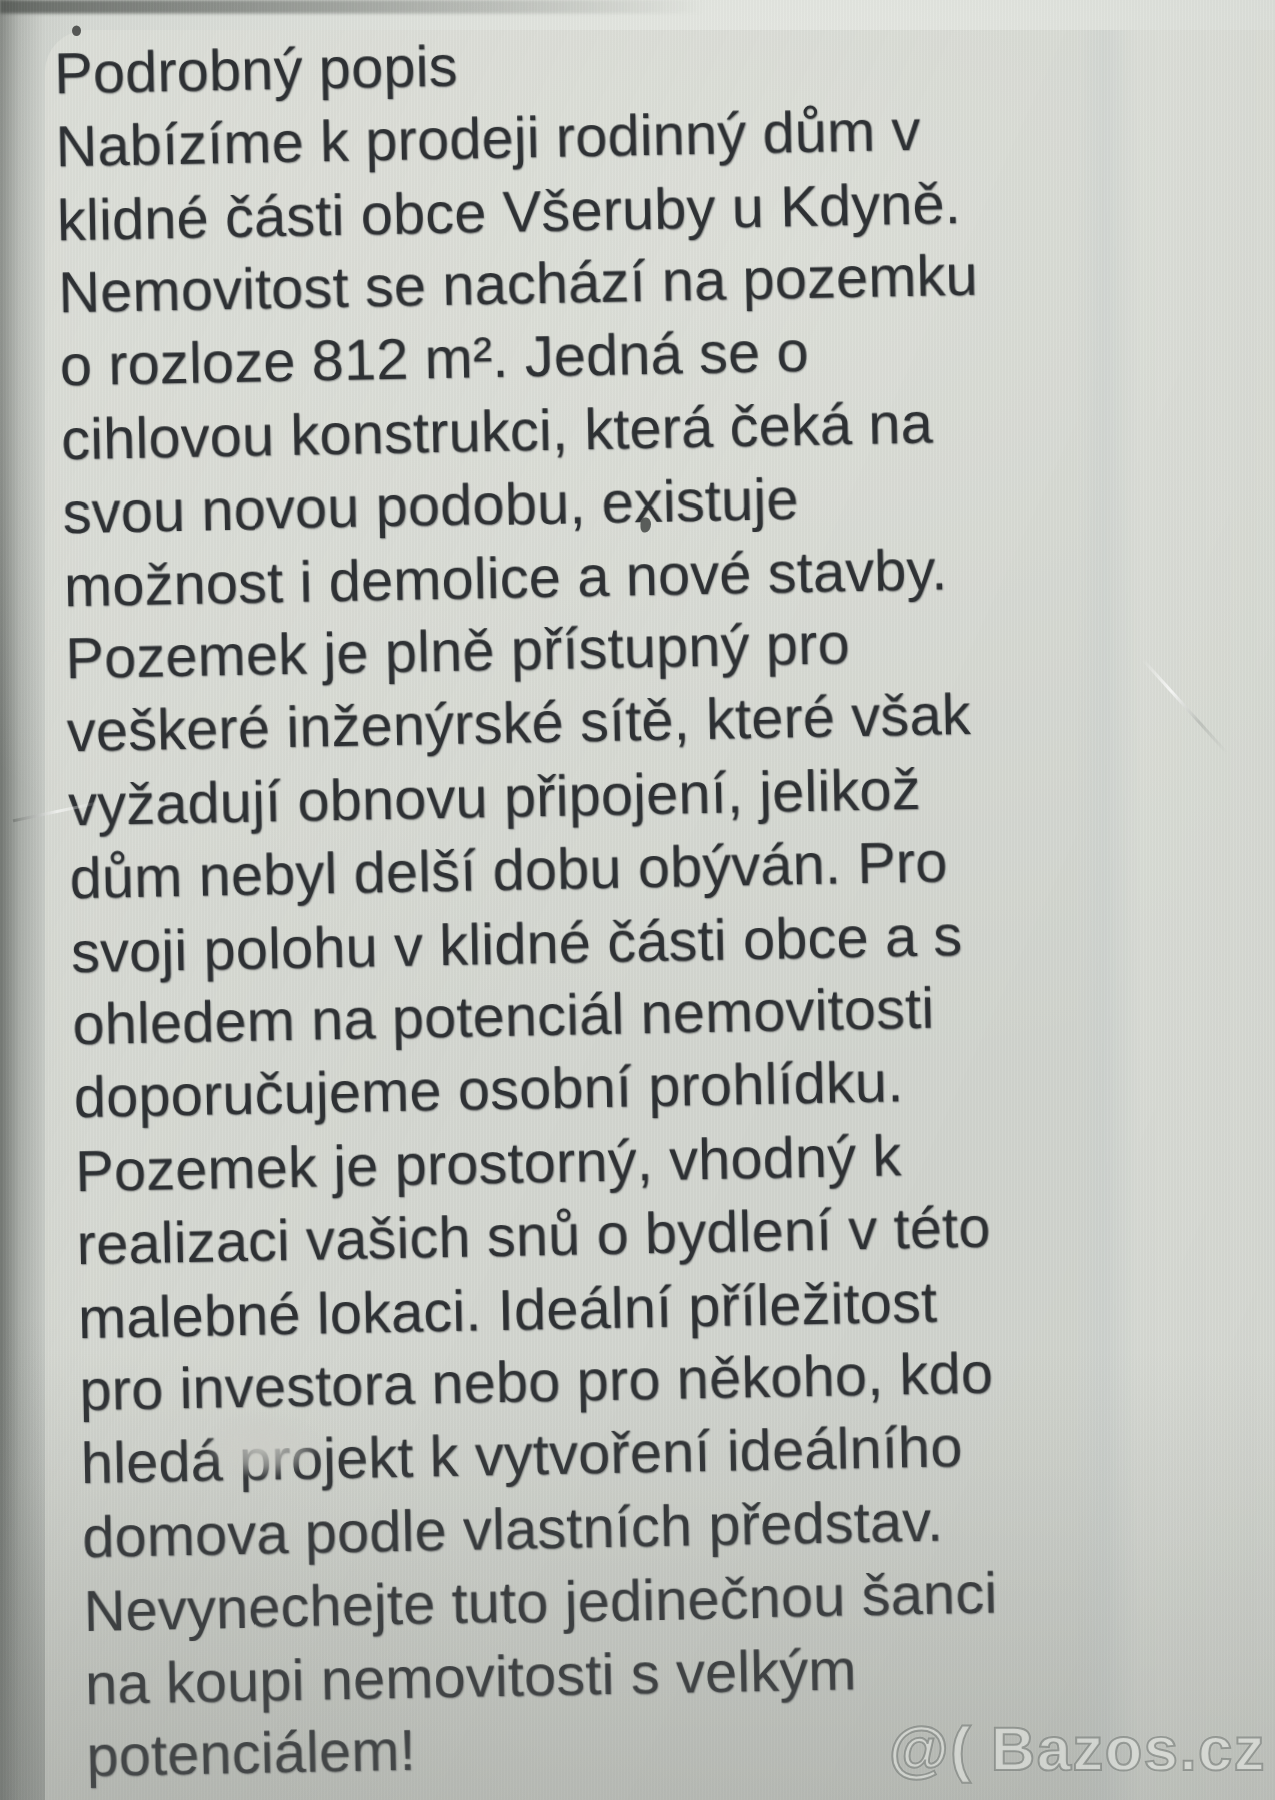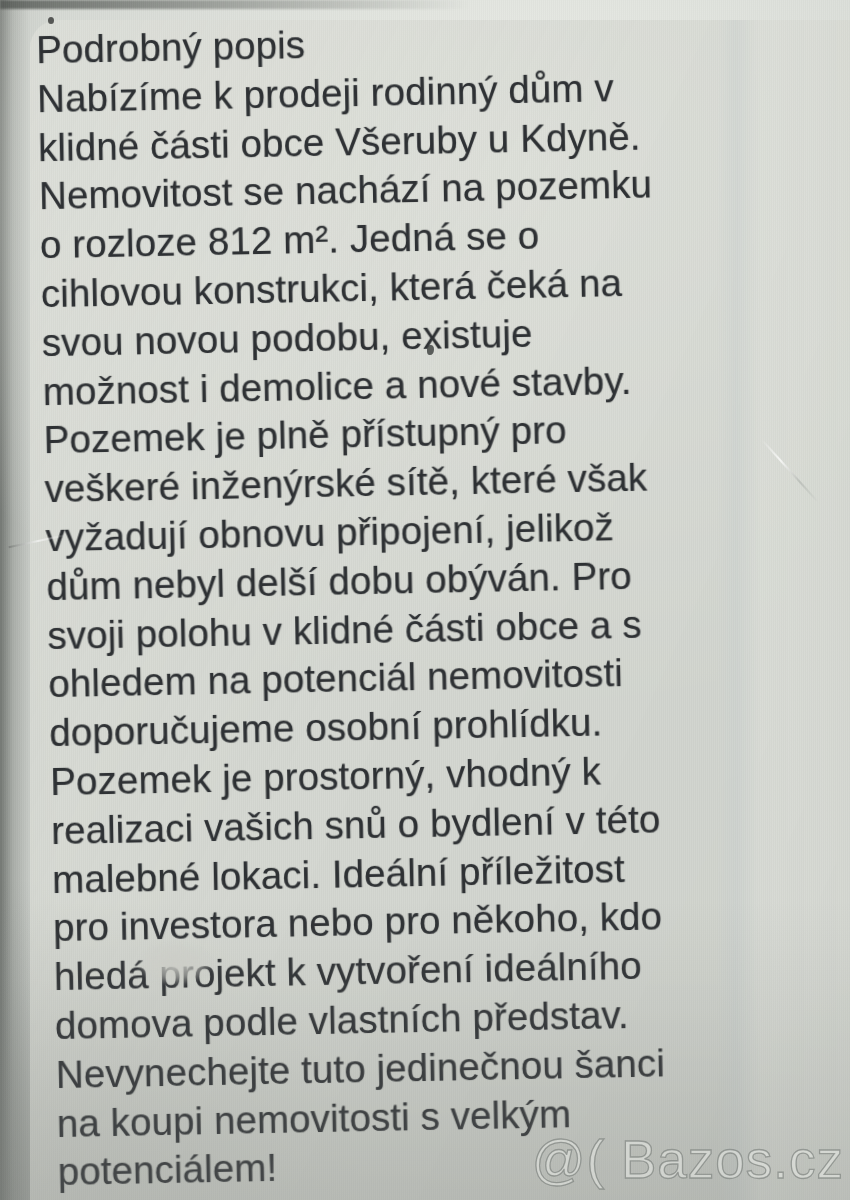--- a/index.html
+++ b/index.html
@@ -126,22 +126,22 @@
     z-index: 5;
     pointer-events: none;
   }
 
   
   .watermark {
     position: absolute;
     right: 6px;
     bottom: 10px;
     z-index: 7;
-    font-size: 53px;
-    font-weight: normal;
+    font-size: 41px;
+    font-weight: bold;
     letter-spacing: 1px;
     color: rgba(232,234,229,0.30);
     -webkit-text-stroke: 1.3px rgba(104,109,105,0.55);
     text-shadow: 0 0 2px rgba(255,255,255,0.25);
     filter: blur(0.3px);
     white-space: nowrap;
   }
 </style>
 </head>
 <body>

